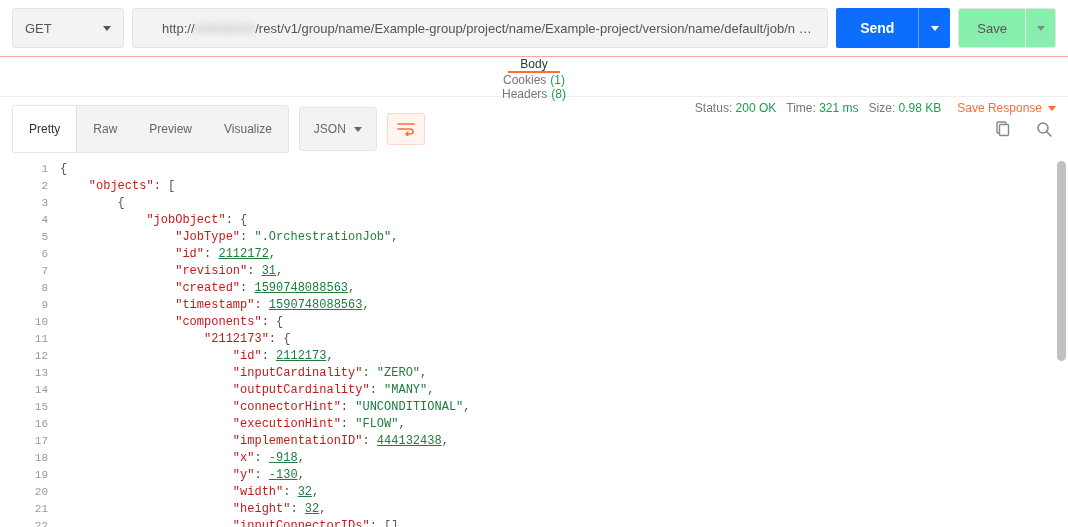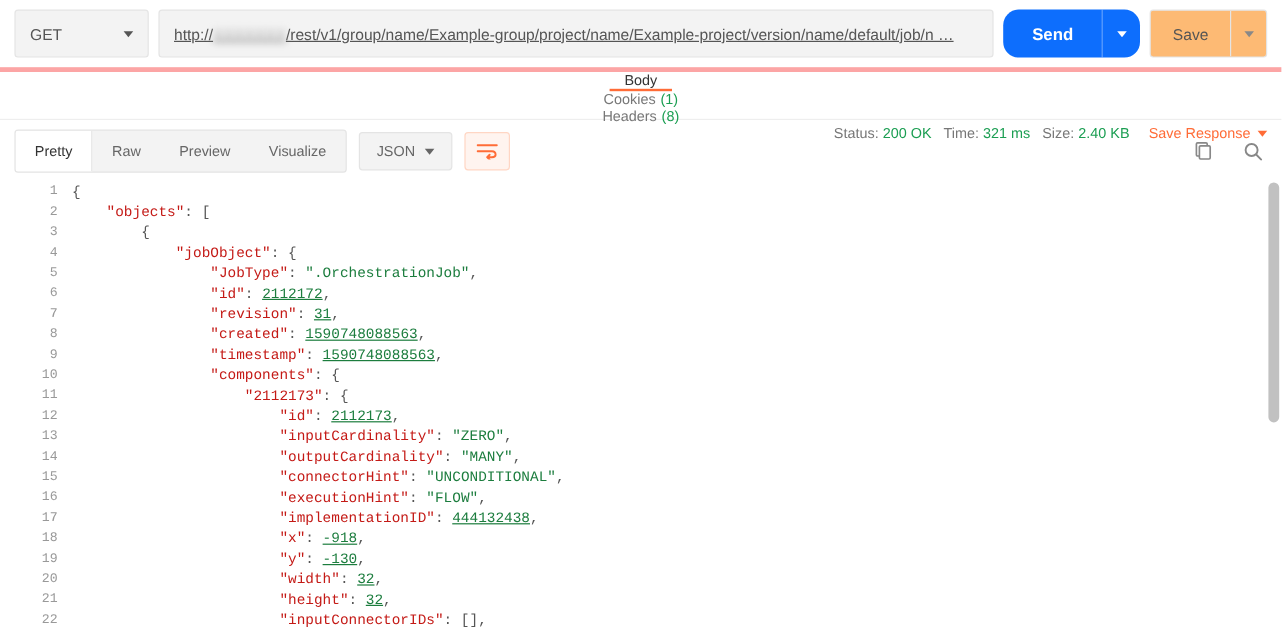--- a/index.html
+++ b/index.html
@@ -1,40 +1,40 @@
 <!DOCTYPE html>
 <html><head>
 <meta charset="utf-8">
 <style>
   * { box-sizing: border-box; margin: 0; padding: 0; }
   body { font-family: -apple-system, BlinkMacSystemFont, "Segoe UI", Arial, sans-serif; font-size: 13px; color: #333; background: #fff; width: 1068px; }
-  .request-bar { display: flex; align-items: center; gap: 8px; padding: 8px 12px; border-bottom: 4px solid #fca5a5; }
+  .request-bar { display: flex; align-items: center; gap: 8px; padding: 8px 12px; border-bottom: 1px solid #fca5a5; }
   .method-select { display: flex; align-items: center; justify-content: space-between; width: 112px; height: 40px; background: #f3f3f3; border: 1px solid #e4e4e4; border-radius: 3px; padding: 0 12px; color: #555; font-size: 13px; cursor: pointer; }
-  .url-input { flex: 1; height: 40px; background: #f3f3f3; border: 1px solid #e4e4e4; border-radius: 3px; padding: 0 12px; color: #555; font-size: 13px; display: flex; align-items: center; overflow: hidden; white-space: nowrap; text-decoration: underline; }
+  .url-input { flex: 1; height: 40px; background: #f3f3f3; border: 1px solid #e4e4e4; border-radius: 3px; padding: 0 29px; color: #555; font-size: 13px; display: flex; align-items: center; overflow: hidden; white-space: nowrap; }
   .url-blur { filter: blur(3px); color:#aaa; }
-  .send-btn { display: flex; align-items: center; height: 40px; background: #0d6efd; border-radius: 13px; overflow: hidden; }
+  .send-btn { display: flex; align-items: center; height: 40px; background: #0d6efd; border-radius: 2px; overflow: hidden; }
   .send-main { padding: 0 24px; color: #fff; font-weight: 600; font-size: 14px; cursor: pointer; display:flex; align-items:center; height:100%; }
   .send-caret { width: 32px; height: 100%; display:flex; align-items:center; justify-content:center; border-left: 1px solid rgba(255,255,255,0.35); cursor:pointer; color:#fff; }
-  .save-btn { display:flex; align-items:center; height:40px; background:#fdba74; border:1px solid #e4e4e4; border-radius:3px; overflow:hidden; }
+  .save-btn { display:flex; align-items:center; height:40px; background:#86efac; border:1px solid #e4e4e4; border-radius:3px; overflow:hidden; }
   .save-main { padding:0 18px; color:#555; font-weight:500; cursor:pointer; display:flex; align-items:center; height:100%; }
   .save-caret { width:30px; height:100%; display:flex; align-items:center; justify-content:center; border-left:1px solid #e4e4e4; cursor:pointer; color:#888; }
 
   .response-tabs { display:flex; align-items:center; padding: 0 12px; height: 40px; border-bottom:1px solid #eee;flex-direction:column; }
   .rtab { padding: 0 12px; color:#777; font-size:12px; cursor:pointer; height:100%; display:flex; align-items:center; gap:4px; }
   .rtab.active { color:#333; border-bottom:2px solid #ff6c37; }
   .count-green { color:#1b9e52; }
   .status-group { margin-left:auto; display:flex; gap:10px; align-items:center; font-size:12px; color:#777;justify-content:center; }
   .status-green { color:#1b9e52; }
   .save-response { color:#ff6c37; font-weight:500; display:flex; align-items:center; gap:6px; cursor:pointer; margin-left:6px; }
 
   .viewer-bar { display:flex; align-items:center; gap:10px; padding: 8px 12px; }
-  .view-tabs { display:flex; background:#f3f3f3; border:1px solid #e4e4e4; border-radius:3px; overflow:hidden; height:36px; }
+  .view-tabs { display:flex; background:#f3f3f3; border:1px solid #e4e4e4; border-radius:3px; overflow:hidden; height:48px; }
   .vtab { padding:0 16px; display:flex; align-items:center; color:#666; font-size:12px; cursor:pointer; }
   .vtab.active { background:#fff; color:#333; border-right:1px solid #e4e4e4; }
-  .format-select { display:flex; align-items:center; gap:8px; height:32px; padding:0 14px; background:#f3f3f3; border:1px solid #e4e4e4; border-radius:3px; color:#666; font-size:12px; cursor:pointer; }
+  .format-select { display:flex; align-items:center; gap:8px; height:44px; padding:0 14px; background:#f3f3f3; border:1px solid #e4e4e4; border-radius:3px; color:#666; font-size:12px; cursor:pointer; }
   .wrap-btn { width:38px; height:32px; background:#fff4ef; border:1px solid #ffd6c4; border-radius:3px; display:flex; align-items:center; justify-content:center; color:#ff6c37; cursor:pointer; }
   .spacer { flex:1; }
   .icon-btn { width:24px; height:24px; display:flex; align-items:center; justify-content:center; color:#888; cursor:pointer; margin-left:8px; }
 
   .code-area { position:relative; font-family: Menlo, Consolas, "Courier New", monospace; font-size:12px; line-height:17px; padding-left:60px; }
   .gutter { position:absolute; left:0; top:0; width:56px; text-align:right; color:#999; font-size:11px; padding-right:8px; user-select:none; }
   .gutter div { height:17px; }
   .code-line { height:17px; white-space:pre; }
   .tok-key { color:#c41a16; }
   .tok-str { color:#1c7d3e; }
@@ -84,21 +84,21 @@
     <span class="count-green">(1)</span>
   </div>
   <div class="rtab">
     <span>Headers</span>
     <span class="count-green">(8)</span>
   </div>
 
   <div class="status-group">
     <span><span>Status:</span> <span class="status-green">200 OK</span></span>
     <span><span>Time:</span> <span class="status-green">321 ms</span></span>
-    <span><span>Size:</span> <span class="status-green">2.40 KB</span></span>
+    <span><span>Size:</span> <span class="status-green">0.98 KB</span></span>
     <div class="save-response">
       <span>Save Response</span>
       <span class="caret-down"></span>
     </div>
   </div>
 </div>
 
 <div class="viewer-bar">
   <div class="view-tabs">
     <div class="vtab active">

